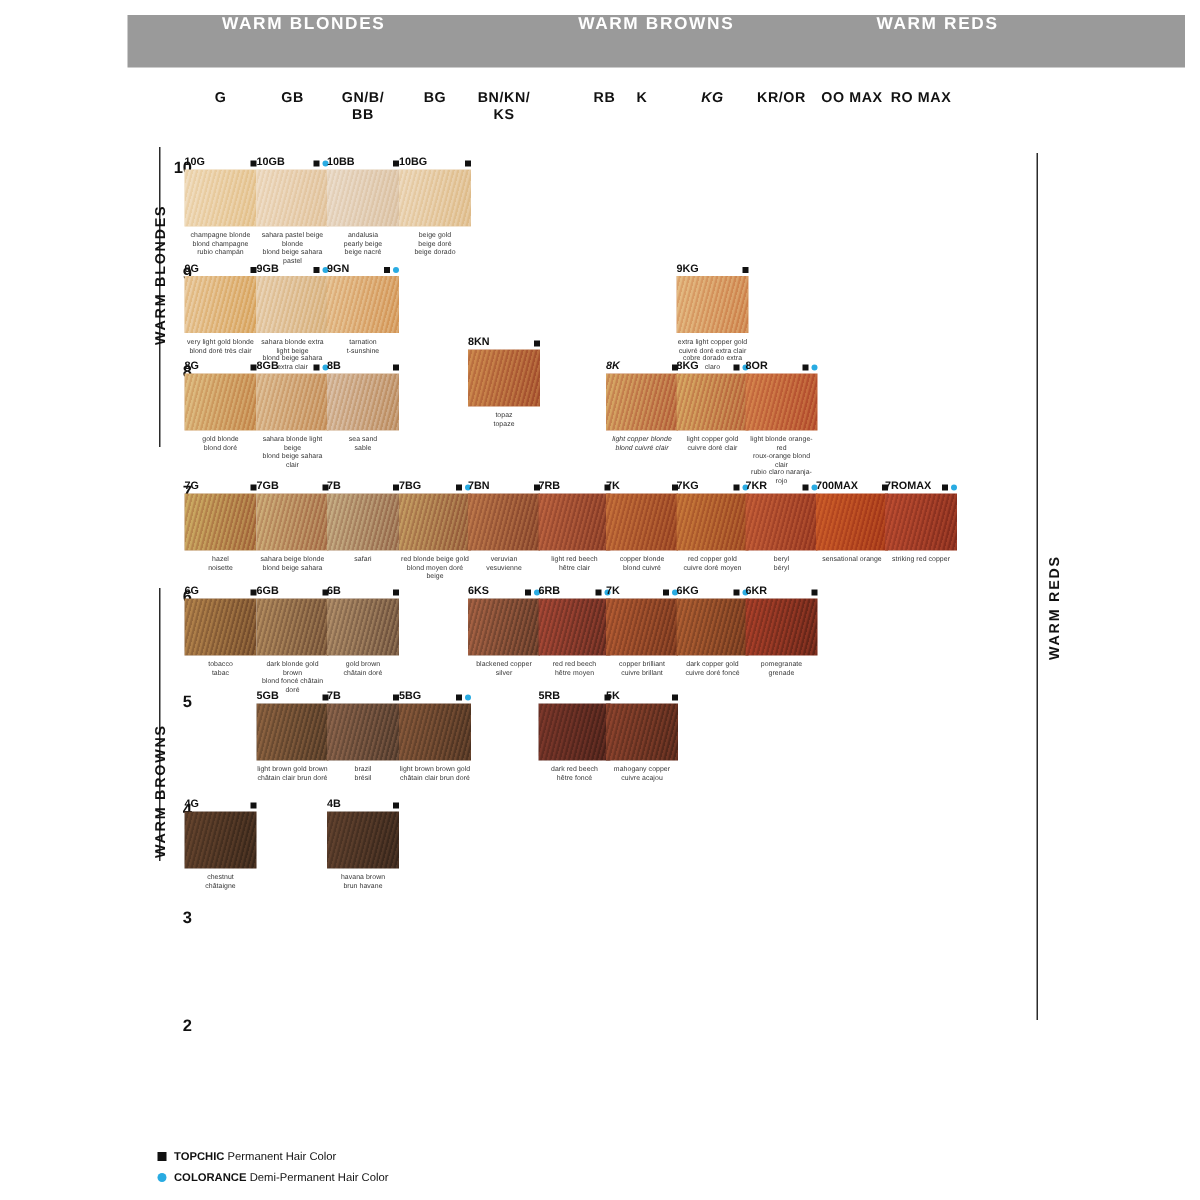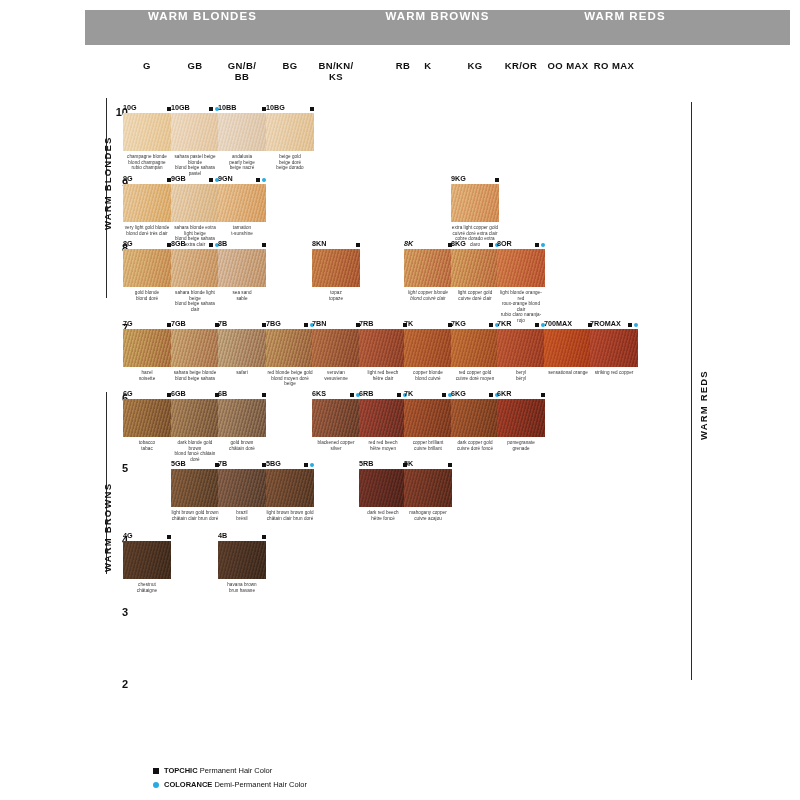--- a/index.html
+++ b/index.html
@@ -74,21 +74,21 @@
     mix-blend-mode:overlay;
   }
   .cell .name{
     margin-top:3px;font-size:4.6px;line-height:5.6px;
     text-align:center;color:#333;letter-spacing:.05px;
     word-break:break-word;
   }
 
   
   .legend{position:absolute;left:105px;top:766px;font-size:7.5px;color:#111;}
-  .legend .row{display:flex;align-items:center;gap:5px;margin-bottom:5px;margin-left:48px;}
+  .legend .row{display:flex;align-items:center;gap:5px;margin-bottom:5px;}
   .legend .sq{width:6px;height:6px;background:#111;display:inline-block;}
   .legend .ci{width:6px;height:6px;background:#29abe2;border-radius:50%;display:inline-block;}
   .legend b{font-weight:bold;}
 </style>
 </head>
 <body>
 
 <div class="page">
 
   <div class="banner"></div>
@@ -97,21 +97,21 @@
   <div class="banner-label bl-reds">WARM REDS</div>
 
   <div id="colheads">
       <div class="colhead" style="left: 117px; width: 60px;">G</div>
       <div class="colhead" style="left: 165px; width: 60px;">GB</div>
       <div class="colhead" style="left: 212px; width: 60px;">GN/B/<br>BB</div>
       <div class="colhead" style="left: 260px; width: 60px;">BG</div>
       <div class="colhead" style="left: 306px; width: 60px;">BN/KN/<br>KS</div>
       <div class="colhead" style="left: 353px; width: 60px; padding-left: 20px;">RB</div>
       <div class="colhead" style="left: 398px; width: 60px;">K</div>
-      <div class="colhead" style="left: 445px; width: 60px;">KG</div>
+      <div class="colhead" style="left: 445px; width: 60px; font-style: italic;">KG</div>
       <div class="colhead" style="left: 491px; width: 60px;">KR/OR</div>
       <div class="colhead" style="left: 538px; width: 60px;">OO MAX</div>
       <div class="colhead" style="left: 584px; width: 60px;">RO MAX</div>
     </div>
 
   <div id="levels">
       <div class="lvl" style="top: 106px;">10</div>
       <div class="lvl" style="top: 177px;">9</div>
       <div class="lvl" style="top: 242px;">8</div>
       <div class="lvl" style="top: 322px;">7</div>
@@ -260,21 +260,21 @@
           <span>8B</span>
           <span class="dots">
             <i class="dot topchic"></i>
           </span>
         </div>
         <div class="swatch" style="background: rgb(201, 163, 127);">
           <div class="sheen"></div>
         </div>
         <div class="name">sea sand<br>sable</div>
       </div>
-      <div class="cell" style="left: 312px; top: 240px;">
+      <div class="cell" style="left: 312px; top: 224px;">
         <div class="code">
           <span>8KN</span>
           <span class="dots">
             <i class="dot topchic"></i>
           </span>
         </div>
         <div class="swatch" style="background: rgb(181, 104, 59);">
           <div class="sheen"></div>
         </div>
         <div class="name">topaz<br>topaze</div>

